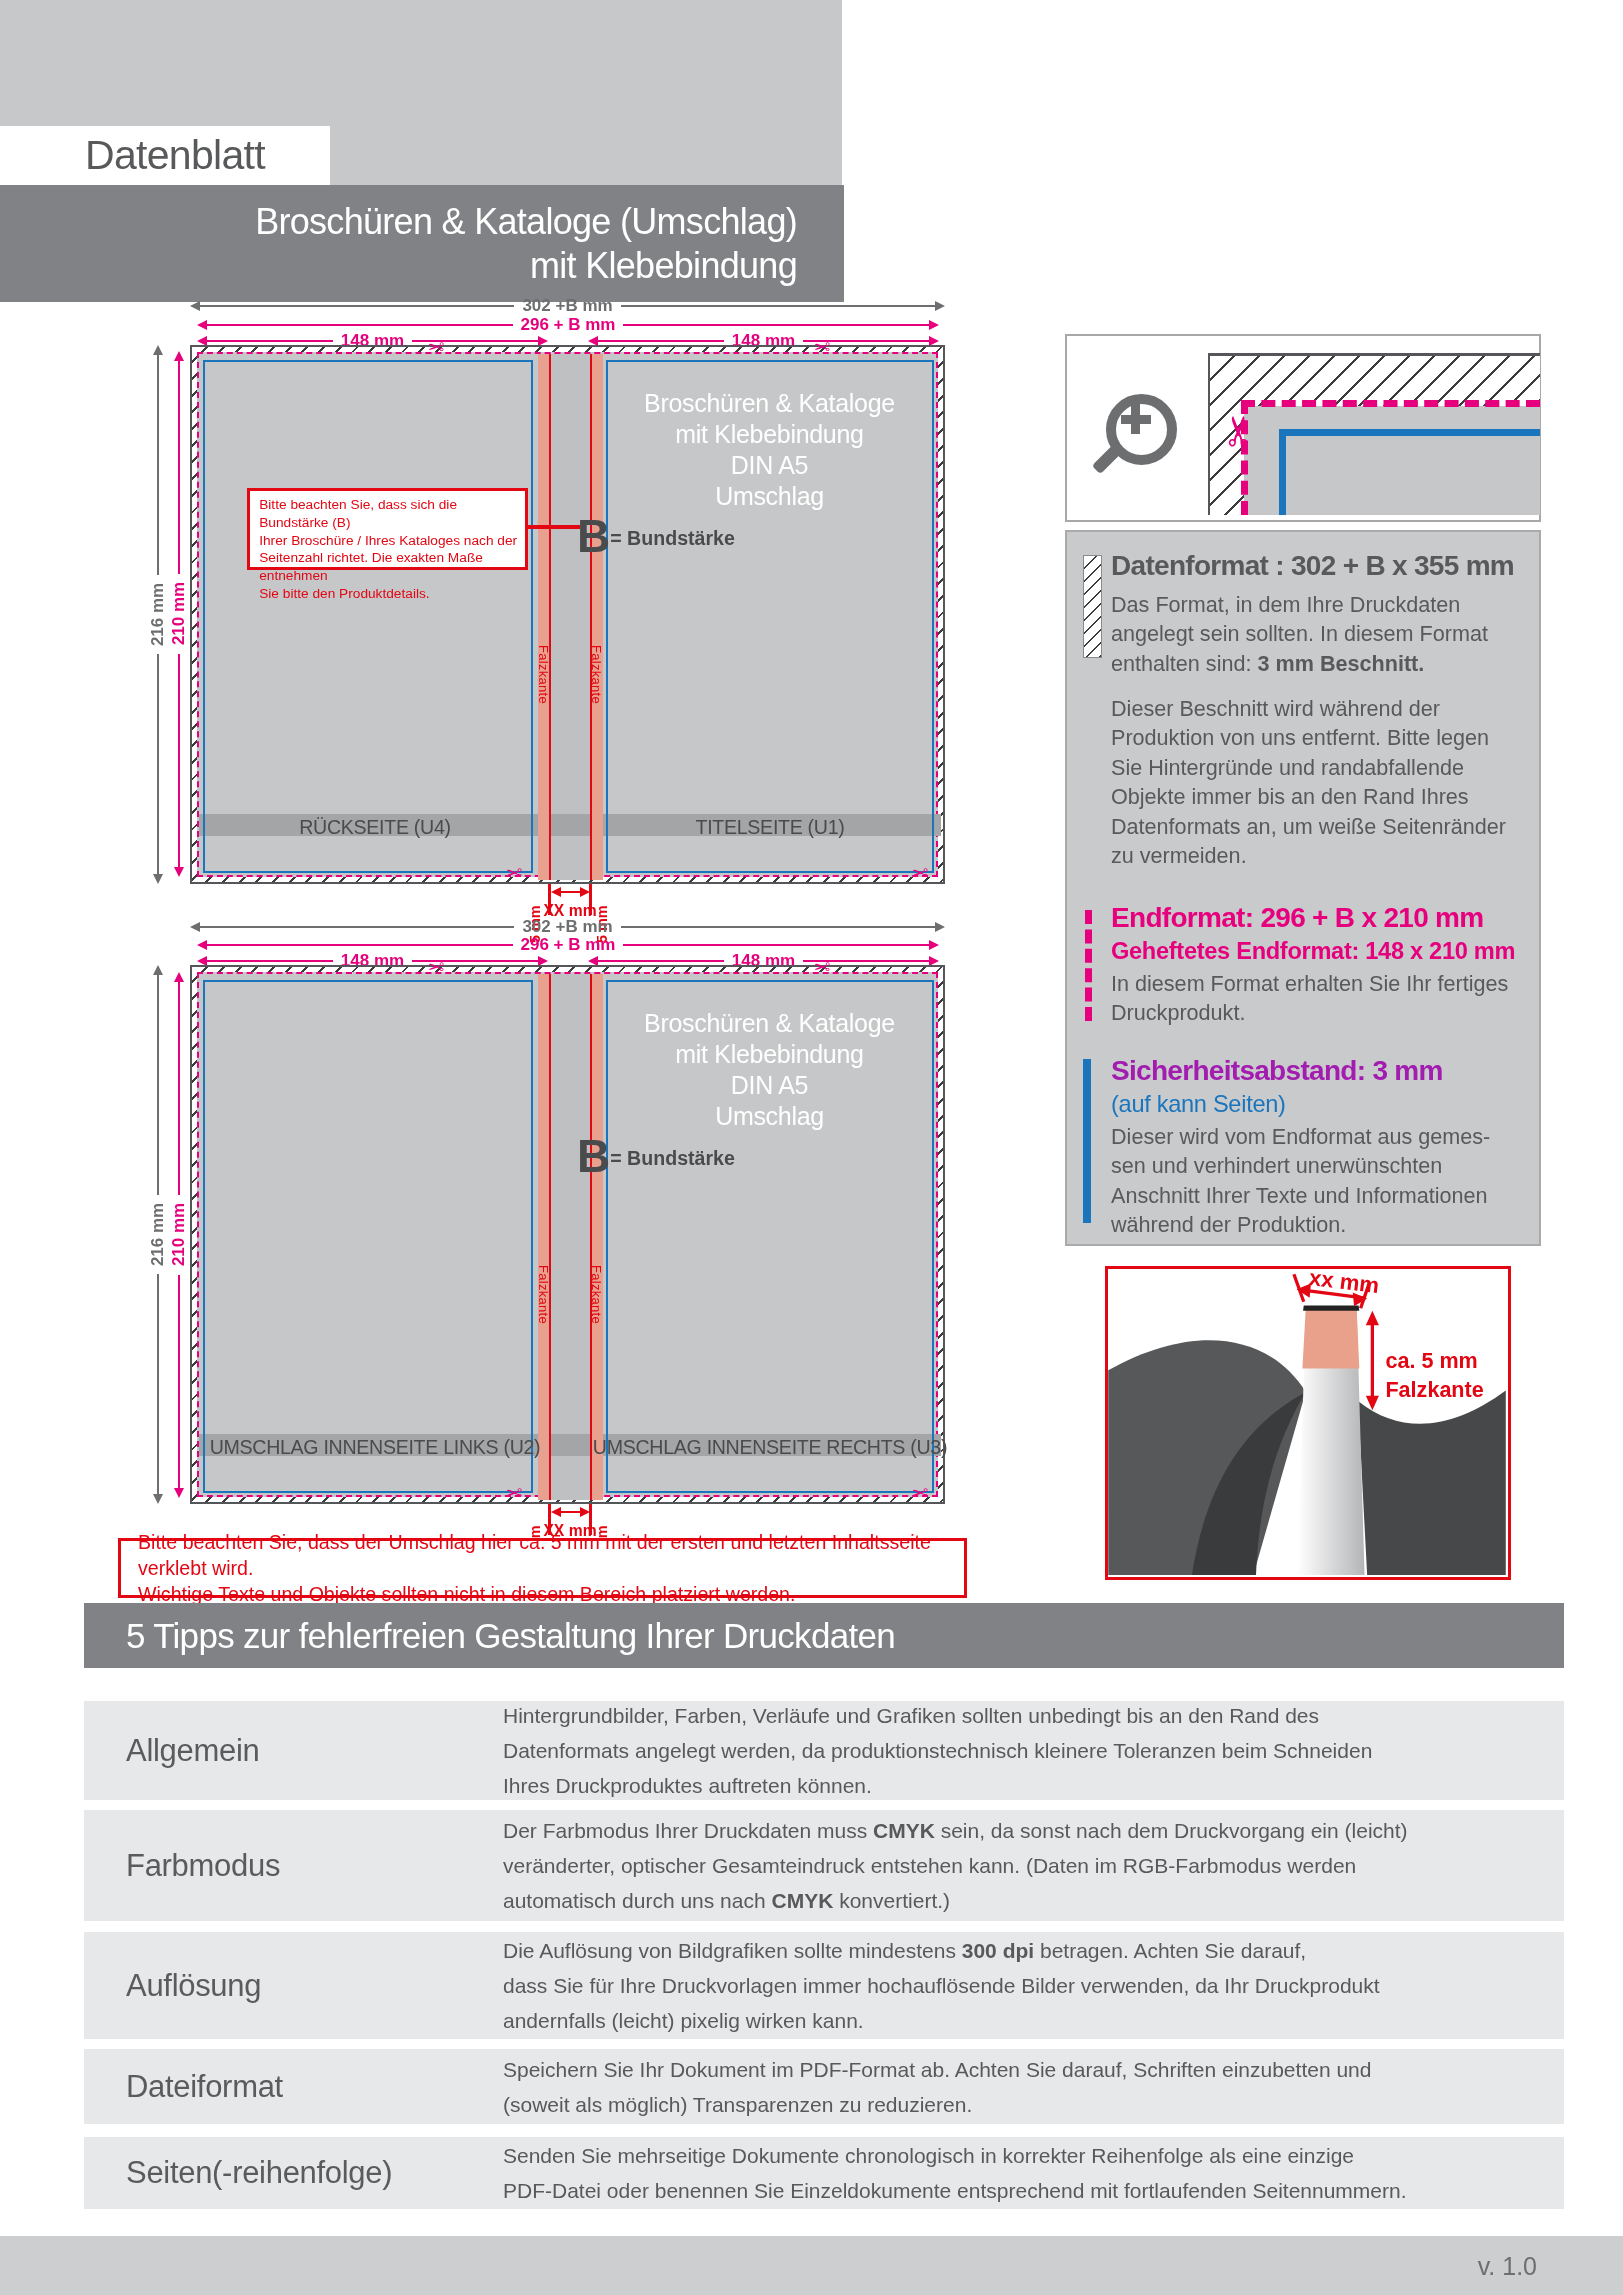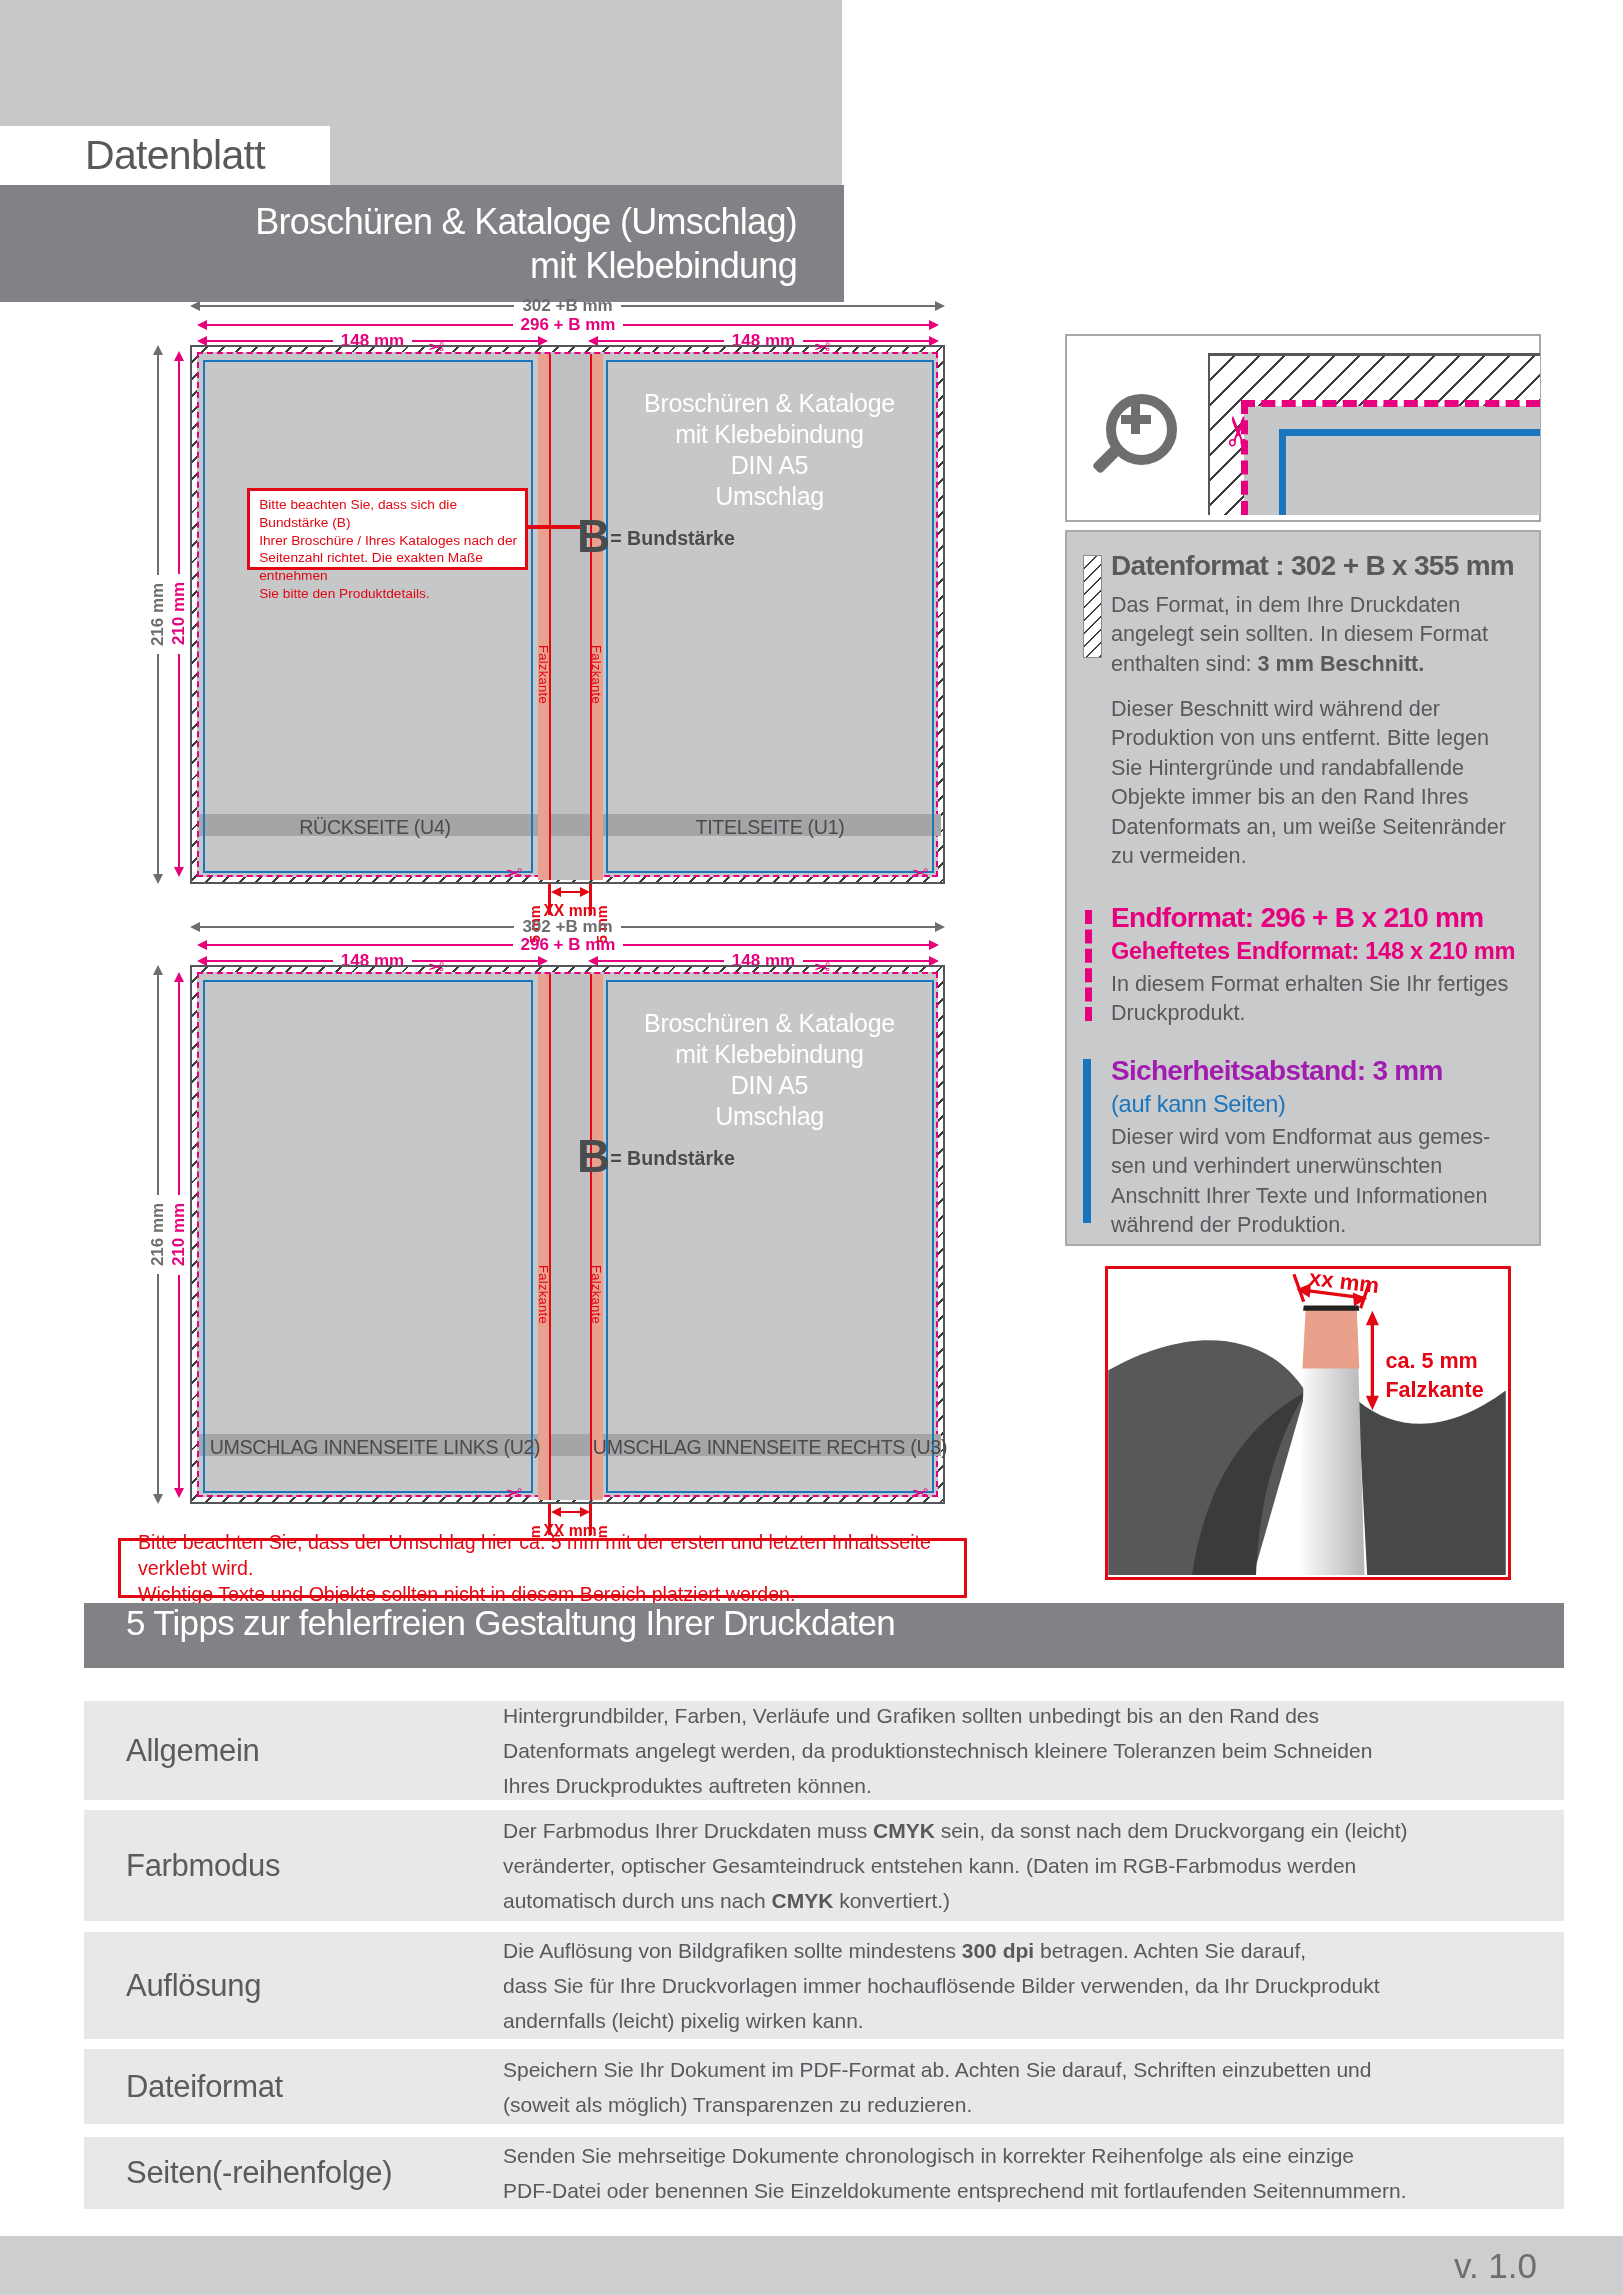--- a/index.html
+++ b/index.html
@@ -89,28 +89,28 @@
   .blue-ico{left:16.4px;top:527px;width:7.9px;height:164px;background:#1a75bc;}
 
   .foldfig{position:absolute;left:1105px;top:1266px;width:406px;height:314px;background:#fff;
            border:3.9px solid #e30613;box-sizing:border-box;}
 
   
   .warn{position:absolute;left:118px;top:1538px;width:849px;height:60px;border:3.9px solid #e30613;
         box-sizing:border-box;background:#fff;color:#e30613;font-size:19.6px;line-height:26px;
         display:flex;align-items:center;padding-left:17px;}
   .tips-head{position:absolute;left:84px;top:1603px;width:1480px;height:65px;background:#808285;
-             display:flex;}
+             display:flex;align-items:center;}
   .tips-head span{color:#fff;font-size:35px;letter-spacing:-0.7px;padding-left:42px;}
   .trow{position:absolute;left:84px;width:1480px;background:#e7e8e9;display:flex;align-items:center;}
   .trow .tlabel{flex:none;width:419px;padding-left:42px;font-size:31px;color:#5a5b5d;letter-spacing:-0.3px;box-sizing:border-box;}
   .trow .tbody{font-size:21px;line-height:35px;color:#58595b;}
   .footer{position:absolute;left:0;top:2236px;width:1623px;height:60px;background:#cdcecf;
           display:flex;align-items:center;justify-content:flex-end;}
-  .footer span{font-size:35px;color:#6d6e70;padding-right:86px;}
+  .footer span{font-size:25px;color:#6d6e70;padding-right:86px;}
   b{font-weight:bold;}
 </style>
 </head>
 <body>
 
 <div class="page">
 
   <div class="topblock"></div>
   <div class="titlebox">
     <span>Datenblatt</span>

